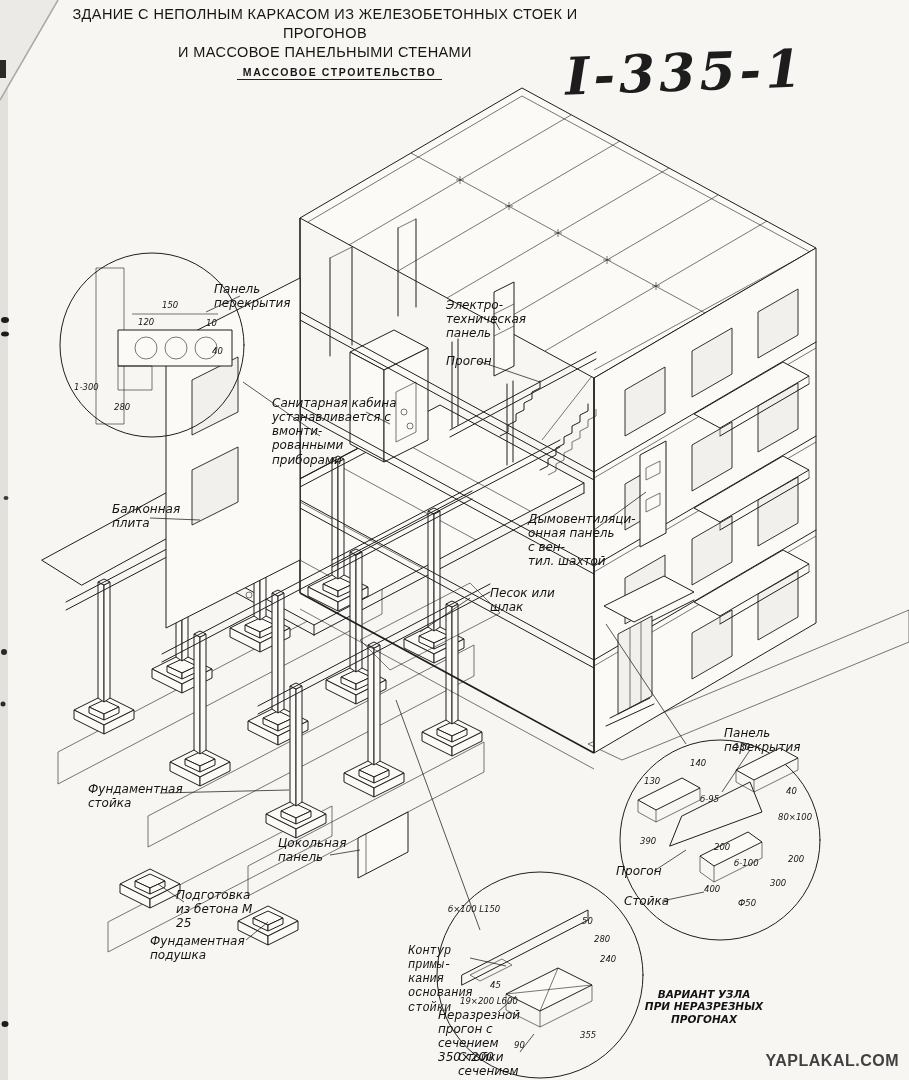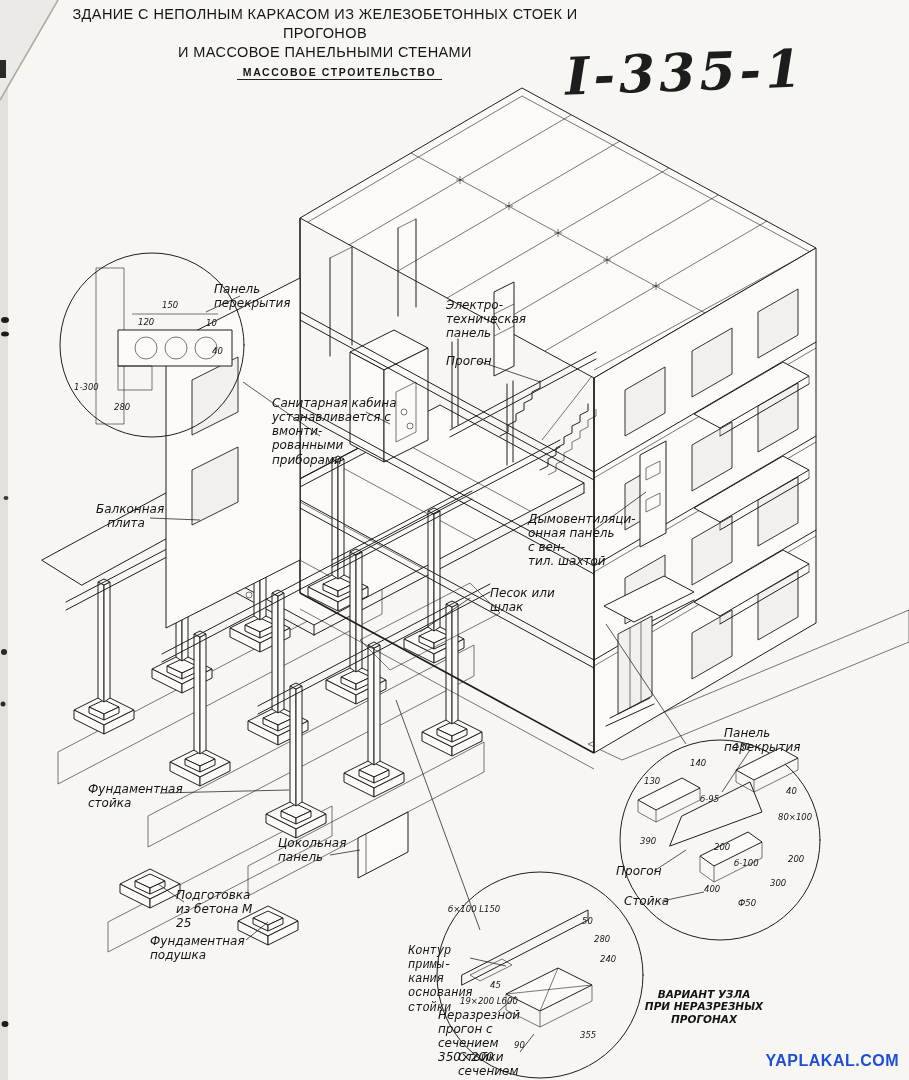--- a/index.html
+++ b/index.html
@@ -9,21 +9,21 @@
   .t1{font-size:14.5px;font-weight:normal;letter-spacing:.4px;line-height:1.3;}
   .sub{display:inline-block;font-size:10.5px;font-weight:bold;letter-spacing:1.6px;
        border-bottom:1.5px solid #222;padding:0 6px 1px;margin-top:2px;margin-left:29px;}
   .code{position:absolute;left:565px;top:40px;width:330px;z-index:5;
         font-family:"DejaVu Serif",serif;font-style:italic;font-weight:bold;
         font-size:52px;letter-spacing:4px;color:#1d1d1d;transform:rotate(-2deg);}
   .lbl{position:absolute;font-family:"DejaVu Sans",sans-serif;font-style:italic;
        font-size:12px;line-height:1.18;color:#141414;white-space:pre-line;z-index:6;}
   .lbl.bold{font-weight:bold;font-size:10.5px;text-align:center;}
   .wm{position:absolute;right:10px;bottom:10px;font-size:16px;font-weight:bold;
-      color:#1d4ed8;letter-spacing:.5px;z-index:7;}
+      color:#404040;letter-spacing:.5px;z-index:7;}
   svg{position:absolute;left:0;top:0;z-index:1;}
   svg text.dim{font-family:"DejaVu Sans",sans-serif;font-size:8.5px;font-style:italic;fill:#161616;}
   .ln{stroke:#1e1e1e;stroke-width:1;fill:none;stroke-linecap:round;}
   .lnf{fill:#fbfaf7;stroke:#1e1e1e;stroke-width:1;}
   .winf{fill:#f1f0ec;stroke:#1e1e1e;stroke-width:.9;}
   .thin{stroke:#1e1e1e;stroke-width:.6;fill:none;}
   .thick{stroke:#1e1e1e;stroke-width:1.6;fill:none;}
   .ld{stroke:#1e1e1e;stroke-width:.75;fill:none;}
 </style>
 </head>
@@ -368,21 +368,21 @@
 
   <div class="lbl" style="left:214px;top:282px;width:70px;">Панель
 перекрытия</div>
   <div class="lbl" style="left:446px;top:298px;width:80px;">Электро-
 техническая
 панель</div>
   <div class="lbl" style="left:446px;top:354px;width:50px;">Прогон</div>
   <div class="lbl" style="left:272px;top:396px;width:130px;">Санитарная кабина
 устанавливается с вмонти-
 рованными приборами</div>
-  <div class="lbl" style="left:96px;top:502px;width:60px;text-align:center;">Балконная
+  <div class="lbl" style="left:112px;top:502px;width:60px;">Балконная
 плита</div>
   <div class="lbl" style="left:528px;top:512px;width:96px;">Дымовентиляци-
 онная панель с вен-
 тил. шахтой</div>
   <div class="lbl" style="left:450px;top:586px;width:90px;padding-left:40px;">Песок или шлак</div>
   <div class="lbl" style="left:88px;top:782px;width:78px;">Фундаментная
 стойка</div>
   <div class="lbl" style="left:278px;top:836px;width:60px;">Цокольная
 панель</div>
   <div class="lbl" style="left:176px;top:888px;width:80px;">Подготовка

